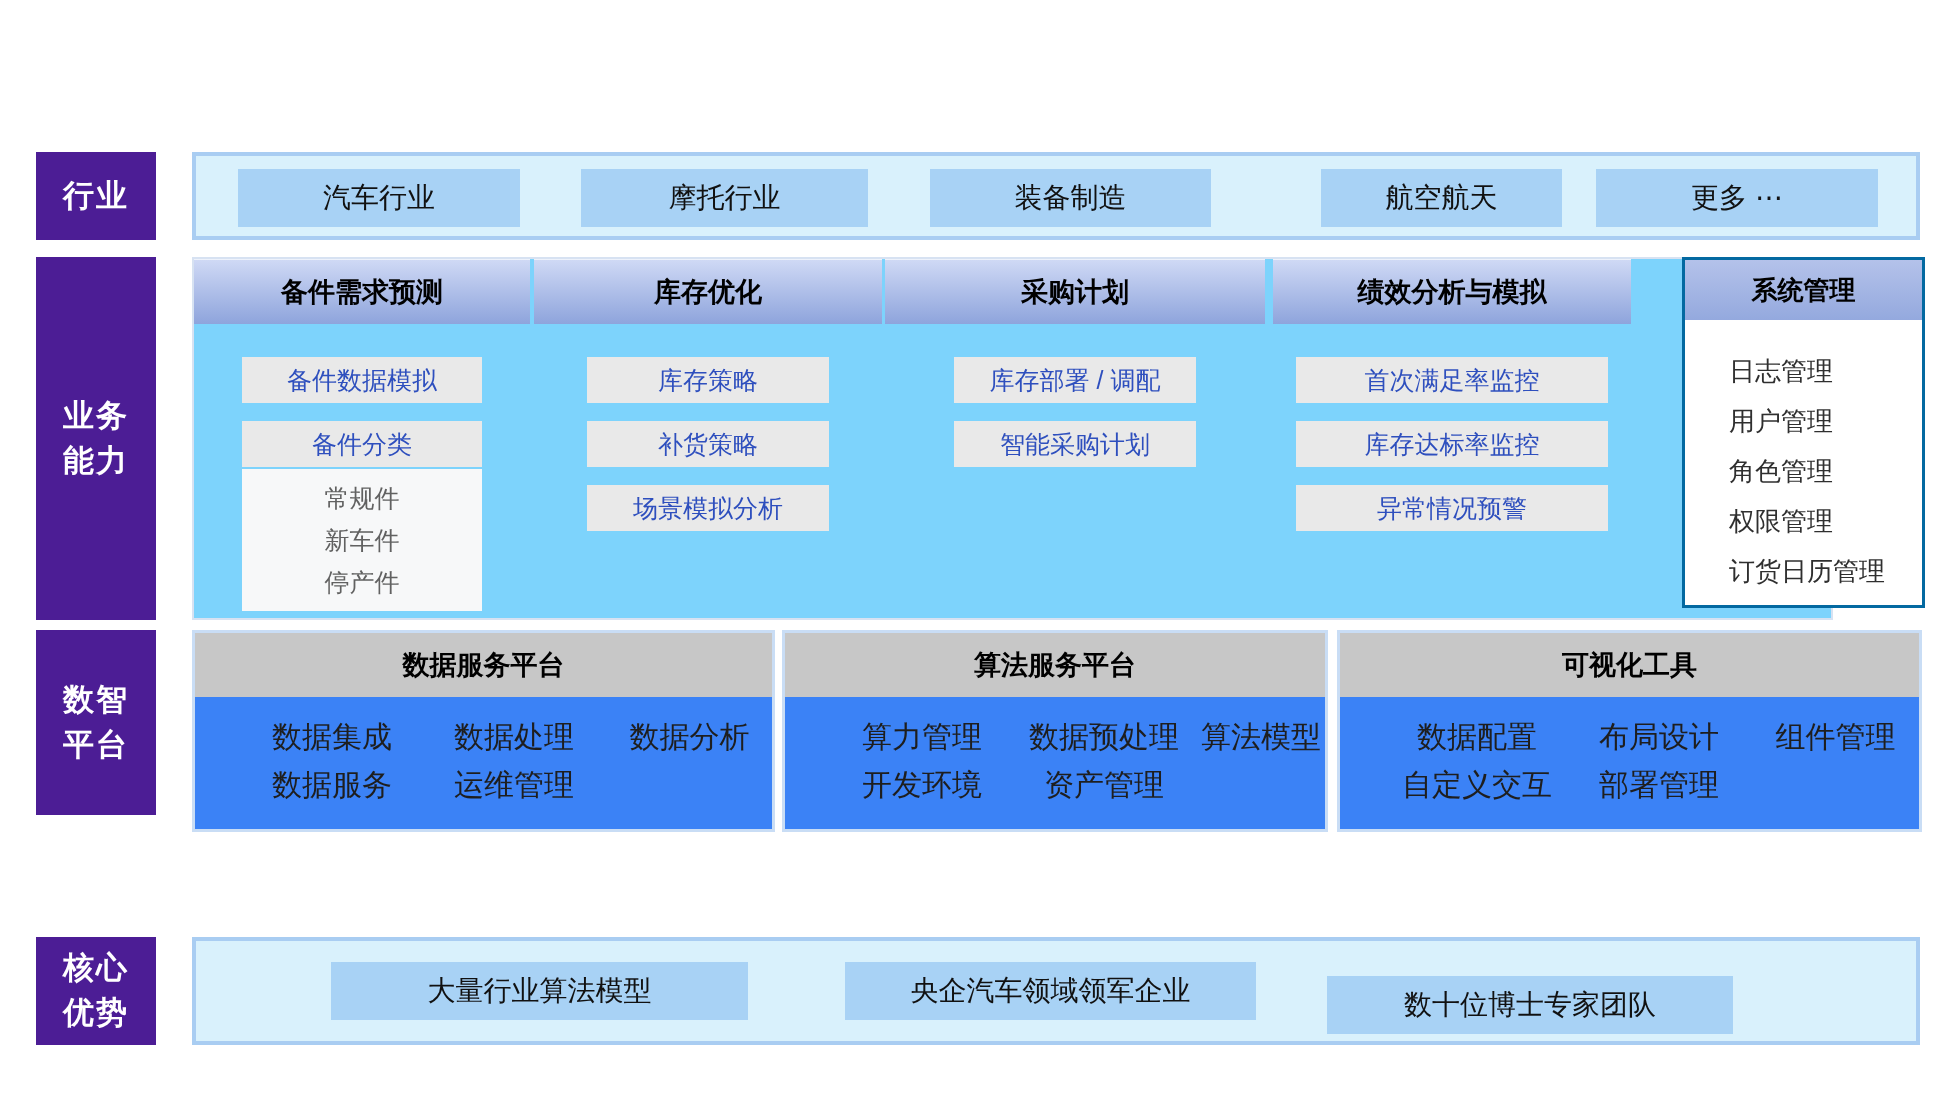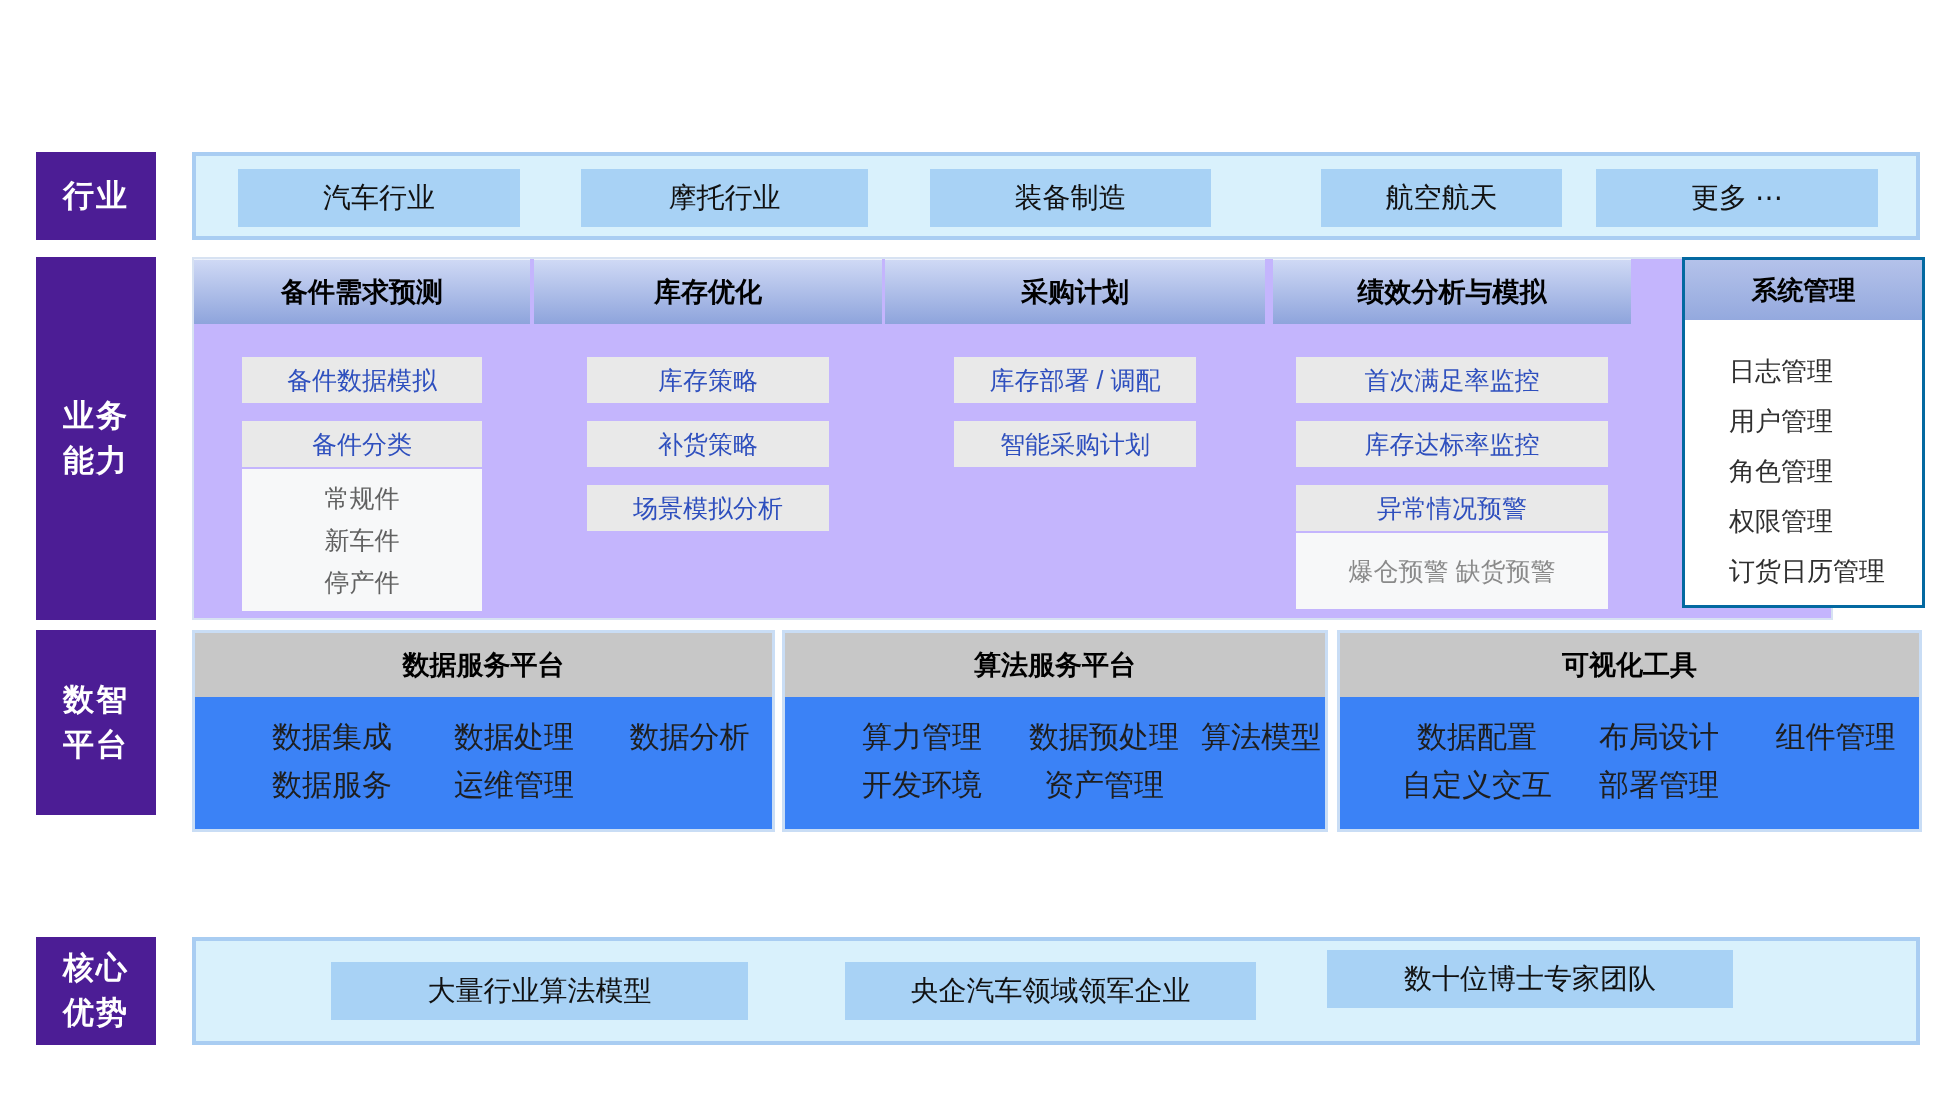--- a/index.html
+++ b/index.html
@@ -30,26 +30,26 @@
     position:absolute;height:58px;background:#a8d2f5;color:#111111;font-size:28px;
     display:flex;align-items:center;justify-content:center;cursor:default;
   }
   .i1{left:42px;width:282px;top:13px}
   .i2{left:385px;width:287px;top:13px}
   .i3{left:734px;width:281px;top:13px}
   .i4{left:1125px;width:241px;top:13px}
   .i5{left:1400px;width:282px;top:13px}
   .a1{left:135px;width:417px;top:21px}
   .a2{left:649px;width:411px;top:21px}
-  .a3{left:1131px;width:406px;top:9px}
+  .a3{left:1131px;width:406px;top:35px}
 
   
   .bizbox{
     position:absolute;left:192px;top:257px;width:1641px;height:363px;
-    background:#c4b5fd;border:2px solid #d7e2f2;box-sizing:border-box;
+    background:#7dd3fc;border:2px solid #d7e2f2;box-sizing:border-box;
   }
   .bcol{position:absolute;top:0;height:100%;}
   .c1{left:0;width:336px}
   .c2{left:340px;width:348px}
   .c3{left:691px;width:380px}
   .c4{left:1079px;width:358px}
   .bhdr{
     height:64px;display:flex;align-items:center;justify-content:center;
     font-size:27px;font-weight:bold;color:#000000;
     background:linear-gradient(180deg,#cfd9f5 0%,#8ea4dc 100%);
@@ -145,23 +145,20 @@
       <div class="bhdr">采购计划</div>
       <div class="chip first">库存部署 / 调配</div>
       <div class="chip">智能采购计划</div>
     </div>
 
     <div class="bcol c4">
       <div class="bhdr">绩效分析与模拟</div>
       <div class="chip first">首次满足率监控</div>
       <div class="chip">库存达标率监控</div>
       <div class="chip">异常情况预警</div>
-      <div class="subblock">
-        <div class="sub-line">爆仓预警 缺货预警</div>
-      </div>
     </div>
 
   </div>
 
   <div class="sysbox">
     <div class="shdr">系统管理</div>
     <ul class="syslist">
       <li>日志管理</li>
       <li>用户管理</li>
       <li>角色管理</li>

